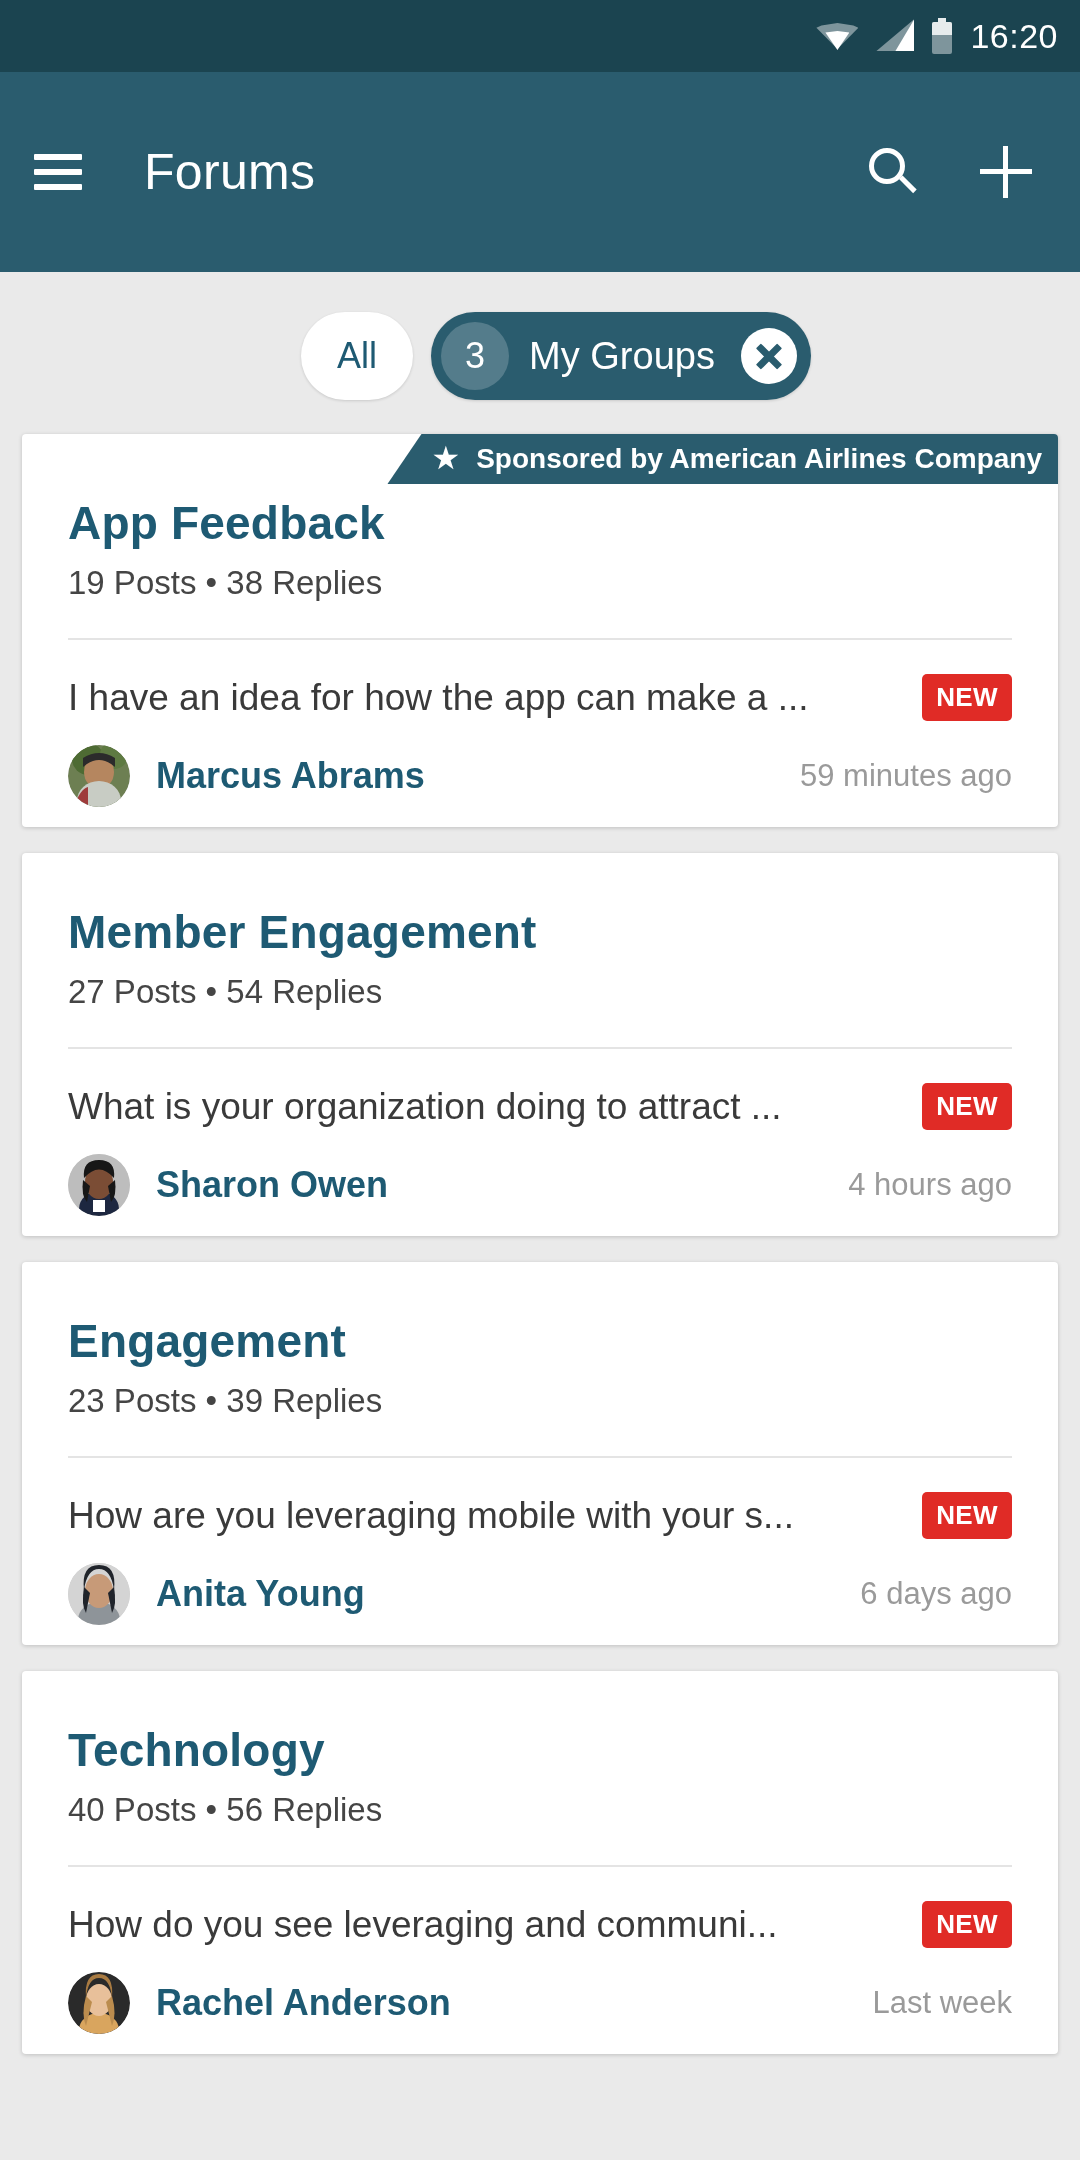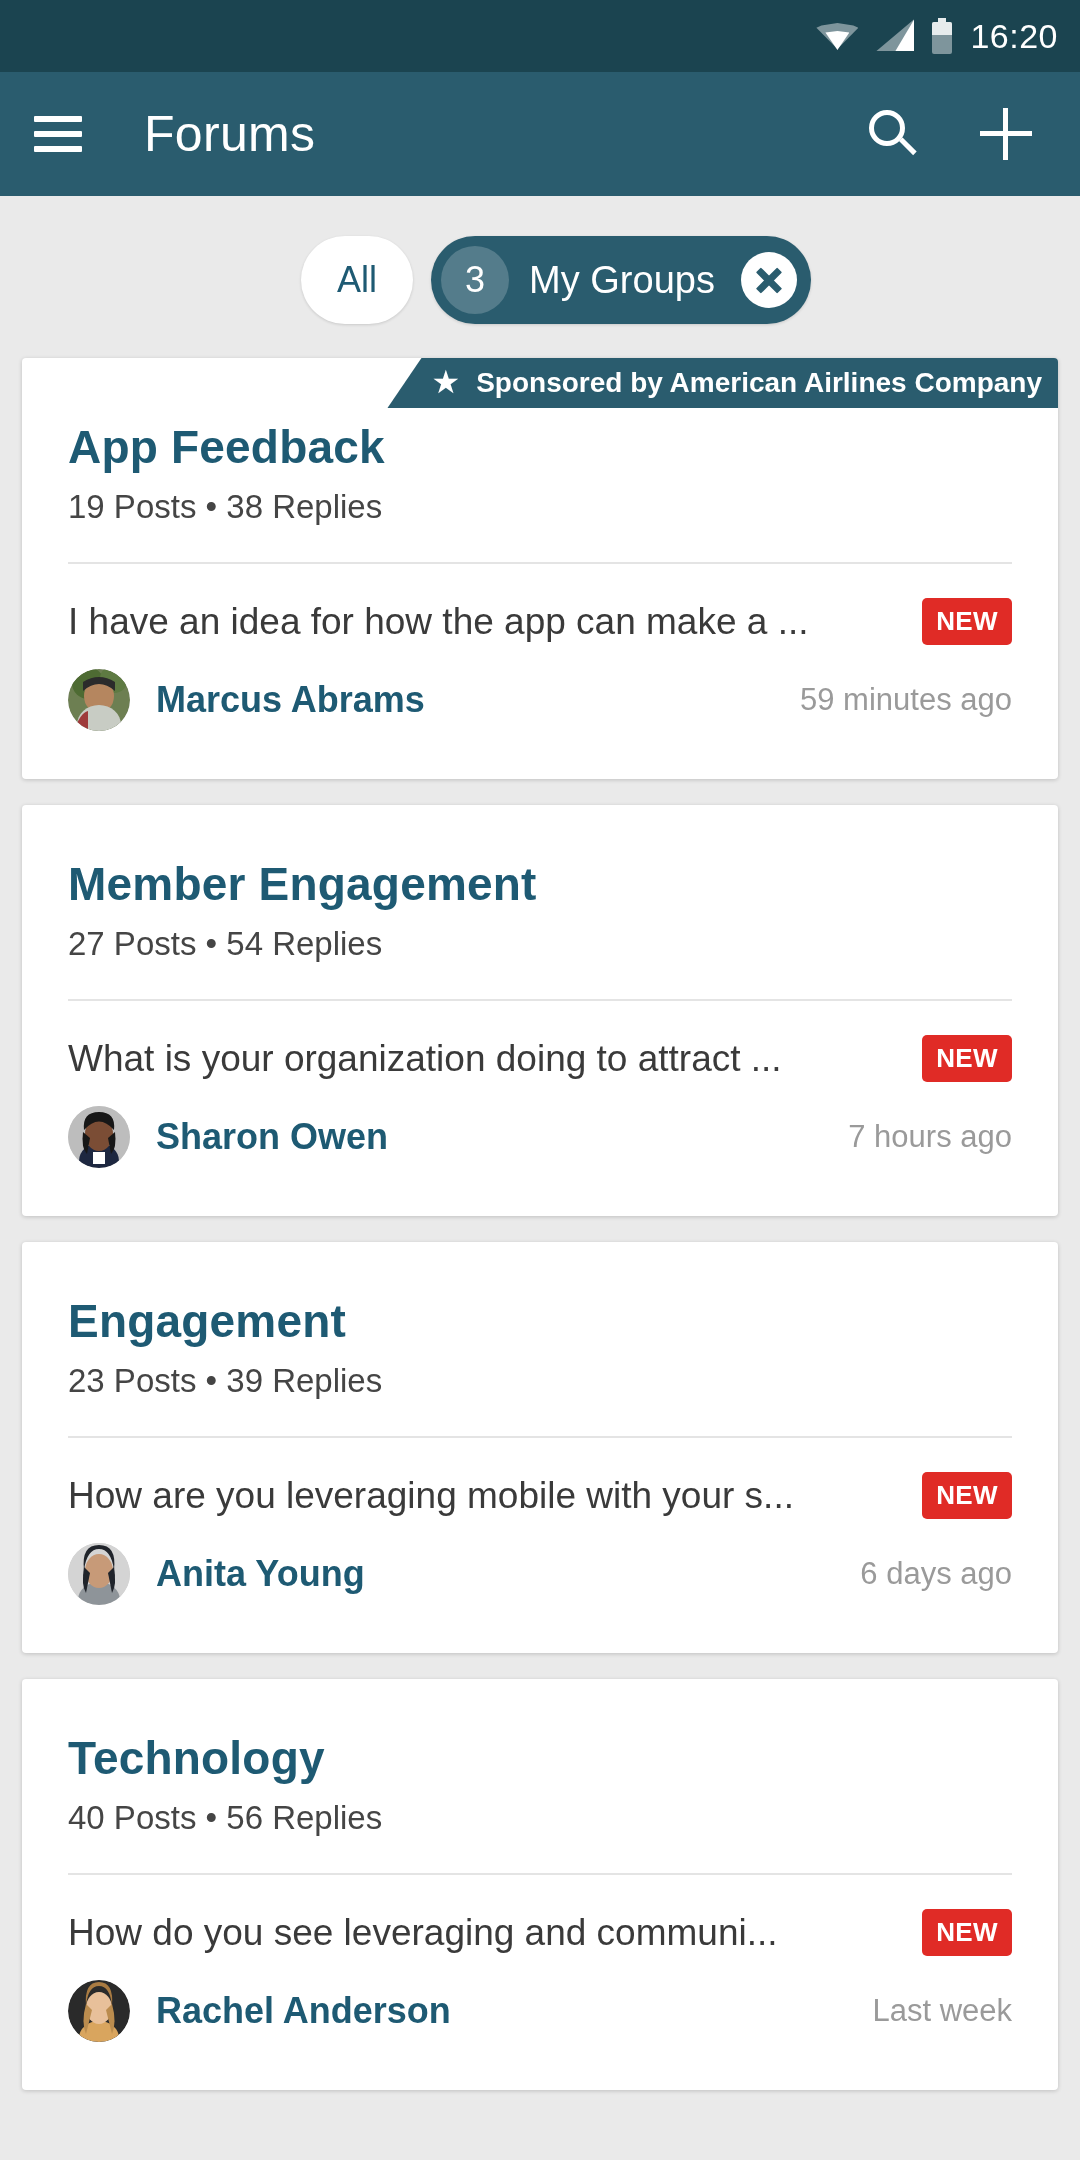--- a/index.html
+++ b/index.html
@@ -51,21 +51,21 @@
     position:absolute; left:0; top:4px; width:20px; height:13px;
     background:#e7eced; border-radius:2px 2px 0 0;
   }
   .clock{
     color:#ffffff; font-size:34px; letter-spacing:.5px;
     font-family:"Liberation Sans", sans-serif;
   }
 
   
   .app-bar{
-    height:124px; background:#2A5C6E;
+    height:200px; background:#2A5C6E;
     display:flex; align-items:center; padding:0 34px;
   }
   .hamburger{ width:48px; height:36px; display:flex; flex-direction:column;
     justify-content:space-between; cursor:pointer; }
   .hamburger i{ display:block; height:6px; background:#fff; border-radius:1px; }
   .app-title{
     color:#ffffff; font-size:50px; margin-left:62px; letter-spacing:.3px;
   }
   .bar-spacer{ flex:1; }
   .search-icon{ width:52px; height:52px; position:relative; margin-right:62px; cursor:pointer;}
@@ -140,21 +140,21 @@
   }
   .card-head{ padding:52px 46px 0 46px; }
   .card.sponsored .card-head{ padding-top:62px; }
   .forum-title{
     color:#1E5A73; font-size:46px; font-weight:bold; letter-spacing:.2px;
   }
   .forum-stats{
     color:#454545; font-size:33px; margin-top:14px;
   }
   .divider{ height:2px; background:#E4E4E4; margin:36px 46px 0 46px; }
-  .post-row{ padding:34px 46px 48px 46px; }
+  .post-row{ padding:34px 46px 20px 46px; }
   .post-line{ display:flex; align-items:center; }
   .post-title{
     color:#3A3A3A; font-size:37px; flex:1;
     white-space:nowrap; overflow:hidden;
   }
   .new-badge{
     background:#E02B26; color:#ffffff; font-size:26px; font-weight:bold;
     border-radius:5px; padding:8px 14px; margin-left:18px; letter-spacing:.4px;
   }
   .meta-line{ display:flex; align-items:center; margin-top:24px; }
@@ -292,21 +292,21 @@
               <ellipse cx="31" cy="55" rx="20" ry="18" fill="#1d2740"></ellipse>
               <rect x="25" y="46" width="12" height="12" fill="#ffffff"></rect>
               <ellipse cx="31" cy="28" rx="14" ry="17" fill="#7b4d35"></ellipse>
               <path d="M16 24 q15 -17 30 0 q2 -18 -15 -18 q-17 0 -15 18 z" fill="#171717"></path>
               <path d="M15 26 q-2 16 4 22 l3 -16 z" fill="#171717"></path>
               <path d="M47 26 q2 16 -4 22 l-3 -16 z" fill="#171717"></path>
             </g>
           </svg>
         </div>
         <div class="author">Sharon Owen</div>
-        <div class="timestamp">7 hours ago</div>
+        <div class="timestamp">4 hours ago</div>
       </div>
     </div>
   </div>
 
   <div class="card">
     <div class="card-head">
       <div class="forum-title">Engagement</div>
       <div class="forum-stats">23 Posts  •  39 Replies</div>
     </div>
     <div class="divider"></div>

